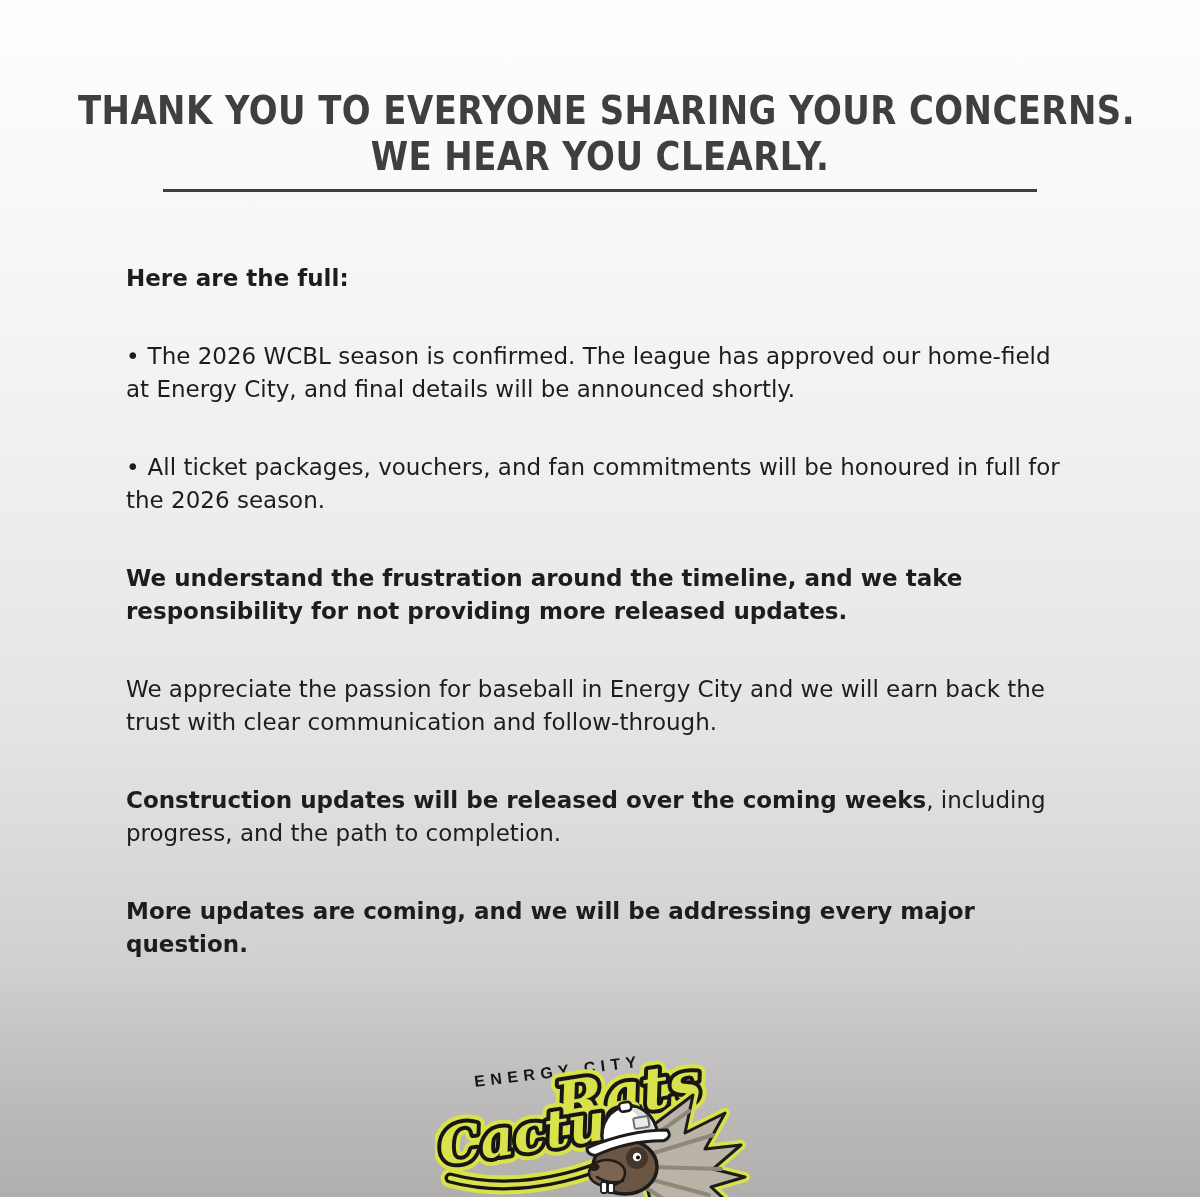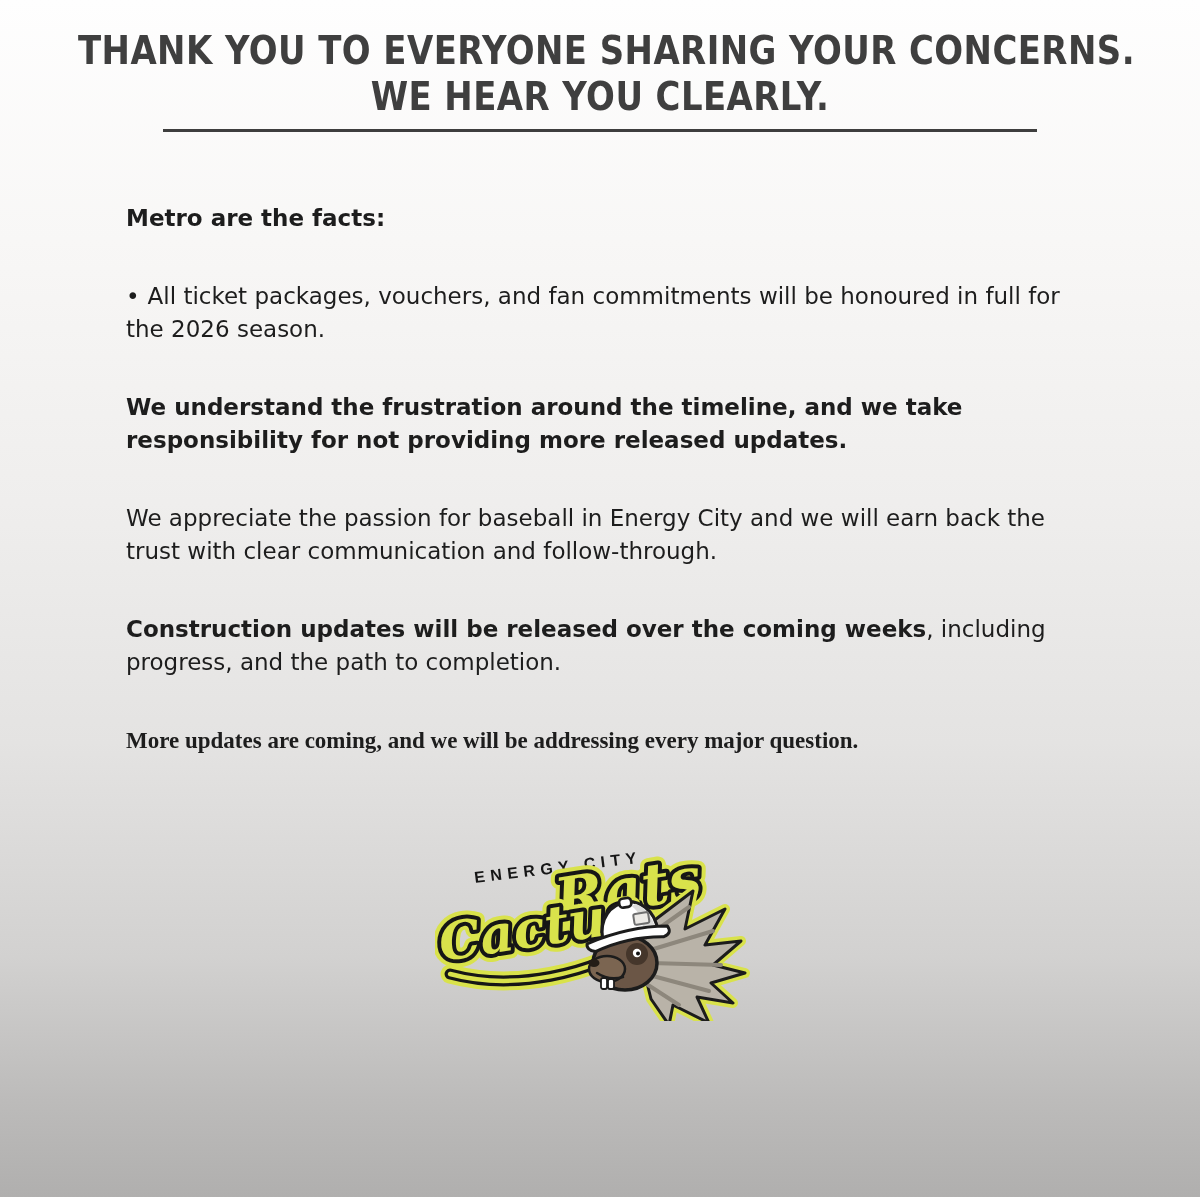--- a/index.html
+++ b/index.html
@@ -8,21 +8,21 @@
     width: 1200px;
     height: 1197px;
     overflow: hidden;
     background: linear-gradient(180deg,
       #fefefe 0%, #f8f7f6 20%, #efeeed 42%,
       #e4e3e2 62%, #d2d1d0 80%, #bcbbba 92%, #b0afae 100%);
     font-family: "DejaVu Sans", "Liberation Sans", sans-serif;
     color: #1d1d1d;
   }
 
-  .header { padding-top: 28px; text-align: center; }
+  .header { padding-top: 88px; text-align: center; }
   .title {
     color: #3f3f3f;
     font-weight: 800;
     font-size: 39px;
     line-height: 46px;
     letter-spacing: 0.5px;
     transform: scaleX(0.87);
     transform-origin: 50% 50%;
     margin: 0 auto;
   }
@@ -34,21 +34,21 @@
     margin: 9px auto 0;
   }
 
   .content {
     margin-top: 70px;
     padding: 0 126px;
     font-size: 23px;
     line-height: 33px;
   }
   .content p { margin: 0 0 45px 0; }
-  .content p:last-child { margin-bottom: 6px; font-family: Liberation Serif, serif; }
+  .content p:last-child { margin-bottom: 6px; }
   .bold { font-weight: 700; }
   .bullet-marker { margin-right: 8px; }
 
   .logo-wrap {
     width: 330px;
     margin: 92px auto 0;
   }
   .script-text {
     font-family: "DejaVu Serif", "Liberation Serif", serif;
     font-style: italic;
@@ -64,23 +64,26 @@
 
 <div class="header">
   <h1 class="title">
     <span class="title-line">THANK YOU TO EVERYONE SHARING YOUR CONCERNS.</span>
     <span class="title-line">WE HEAR YOU CLEARLY.</span>
   </h1>
   <div class="divider"></div>
 </div>
 
 <div class="content">
-  <p class="bold">Metro are the facts:</p>
+  <p class="bold">Here are the full:</p>
 
 
+  <p>
+    <span class="bullet-marker">•</span><span>The 2026 WCBL season is confirmed. The league has approved our home-field at Energy City, and final details will be announced shortly.</span>
+  </p>
 
   <p>
     <span class="bullet-marker">•</span><span>All ticket packages, vouchers, and fan commitments will be honoured in full for the 2026 season.</span>
   </p>
 
   <p class="bold">We understand the frustration around the timeline, and we take responsibility for not providing more released updates.</p>
 
   <p>We appreciate the passion for baseball in Energy City and we will earn back the trust with clear communication and follow-through.</p>
 
   <p>

